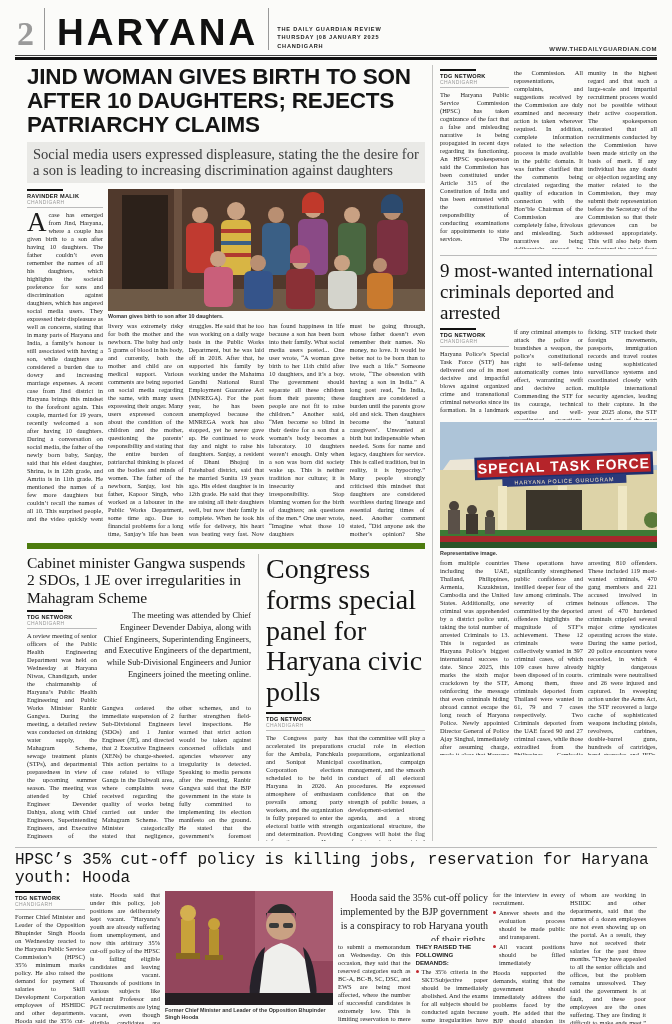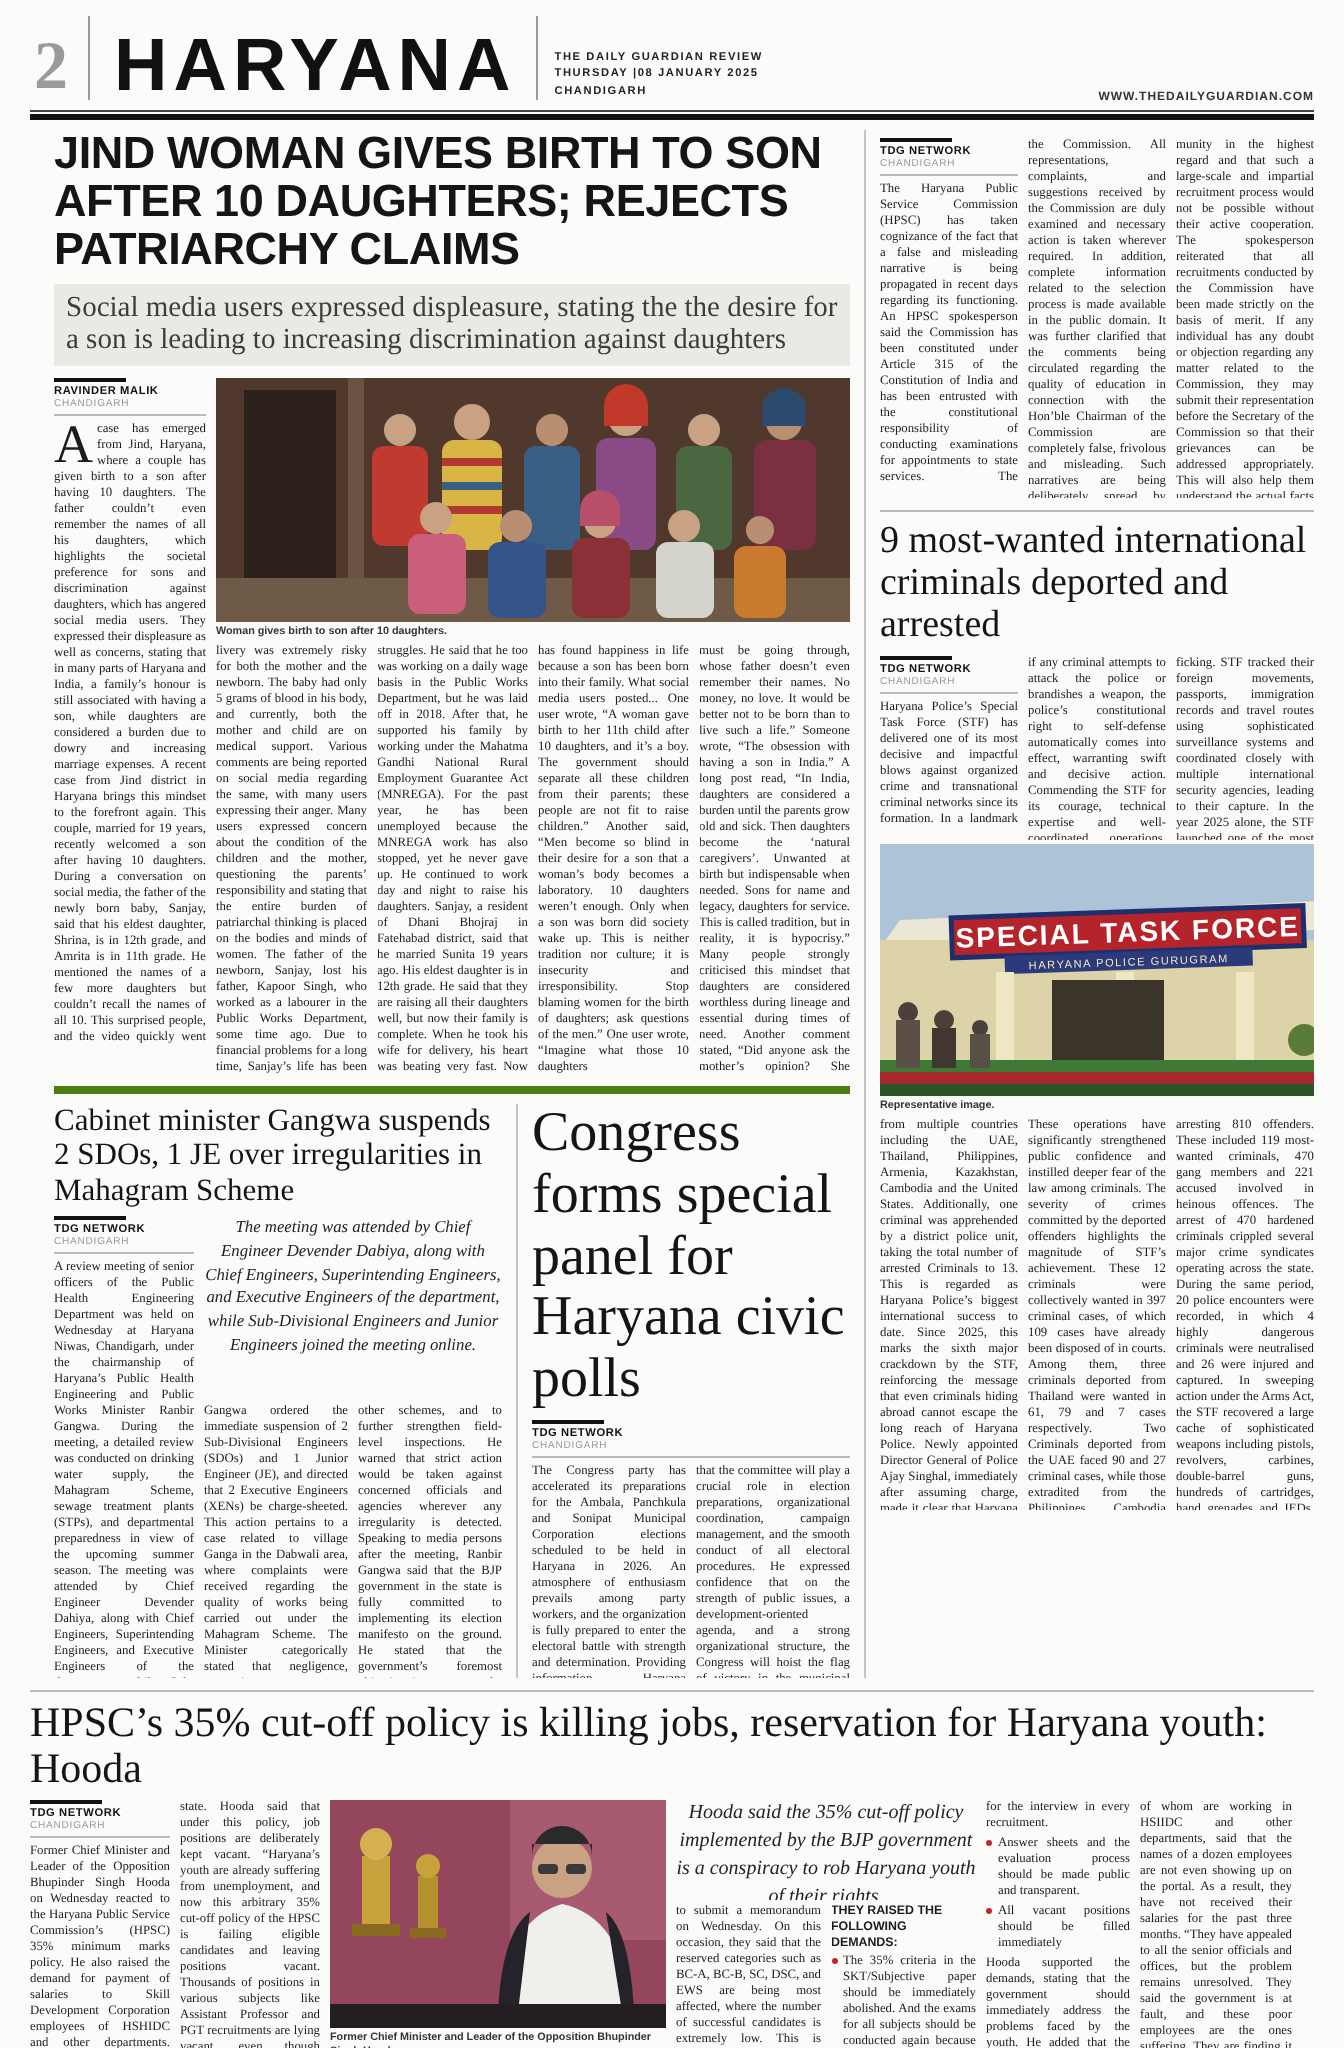--- a/index.html
+++ b/index.html
@@ -16,39 +16,39 @@
   .mast-rule-thin{height:1px;background:#444;margin-top:3px;}
   .mast-rule{height:3px;background:#111;margin-top:1px;}
   
   .bt{font-size:6.4px;line-height:1.25;text-align:justify;overflow:hidden;}
   .byline{margin-bottom:3px;}
   .byline .brule{width:36px;height:2px;background:#111;margin-bottom:2px;}
   .byline .bname{font-family:"Liberation Sans",sans-serif;font-weight:700;font-size:5.6px;letter-spacing:0.3px;color:#111;}
   .byline .bcity{font-family:"Liberation Sans",sans-serif;font-size:5px;letter-spacing:0.4px;color:#999;border-bottom:0.5px solid #bbb;padding-bottom:2px;}
   .caption{font-family:"Liberation Sans",sans-serif;font-weight:700;font-size:5.4px;line-height:1.2;color:#333;padding-top:2px;overflow:hidden;}
   .hr{height:1px;background:#bbb;margin:6px 0 5px 0;}
-  .pq{font-style:italic;font-size:8.4px;line-height:1.4;text-align:center;color:#222;overflow:hidden;}
+  .pq{font-size:8.4px;line-height:1.4;text-align:right;color:#222;overflow:hidden;}
   
   .content{display:flex;gap:7px;margin-top:5px;margin-left:12px;}
   .left-zone{width:398px;}
   .vdiv{width:1px;background:#c4c4c2;}
   .right-zone{flex:1;overflow:hidden;}
   
   .jind-hl{font-family:"Liberation Sans",sans-serif;font-weight:800;font-size:22.5px;line-height:1.06;letter-spacing:-0.2px;color:#151515;}
   .subhead{background:#e9e9e6;color:#3d3d3d;font-size:14.5px;line-height:1.12;padding:4px 6px 5px 6px;margin:5px 0 6px 0;}
   .jind-body{display:flex;gap:5px;height:348px;overflow:hidden;}
   .jind-c1{width:76px;flex:none;}
   .jind-right{flex:1;display:flex;flex-direction:column;overflow:hidden;}
   .jind-photo{height:122px;overflow:hidden;}
   .jind-photo svg{display:block;}
   .jind-cols{display:flex;gap:5px;flex:1;overflow:hidden;margin-top:3px;}
   .jind-cols .bt{flex:1;}
   .drop{float:left;font-size:27px;line-height:23px;padding:0 2px 0 0;font-family:"Liberation Serif",serif;}
   
-  .midband{display:flex;gap:7px;border-top:4px solid #4d7c0f;margin-top:6px;padding-top:5px;height:287px;overflow:hidden;}
+  .midband{display:flex;gap:7px;border-top:6px solid #4d7c0f;margin-top:6px;padding-top:5px;height:287px;overflow:hidden;}
   .gangwa{width:224px;flex:none;overflow:hidden;}
   .serif-hl{font-family:"Liberation Serif",serif;font-weight:400;color:#151515;}
   .gangwa-hl{font-size:15.5px;line-height:1.12;}
   .gangwa-body{display:flex;gap:5px;margin-top:4px;height:240px;overflow:hidden;}
   .gangwa-c1{width:70px;flex:none;}
   .gangwa-right{flex:1;display:flex;flex-direction:column;overflow:hidden;}
   .gangwa-right .pq{height:92px;}
   .gangwa-cols{display:flex;gap:5px;flex:1;overflow:hidden;margin-top:2px;}
   .gangwa-cols .bt{flex:1;}
   .congress{flex:1;overflow:hidden;}
@@ -60,21 +60,21 @@
   .hpsc-cols{display:flex;gap:5px;height:180px;overflow:hidden;margin-top:4px;}
   .hpsc-cols .bt{flex:1;}
   .stf-hl{font-size:19px;line-height:1.1;}
   .stf-cols-a{display:flex;gap:5px;height:92px;overflow:hidden;margin-top:4px;}
   .stf-cols-a .bt{flex:1;}
   .stf-photo{height:126px;overflow:hidden;margin-top:2px;}
   .stf-cols-b{display:flex;gap:5px;height:196px;overflow:hidden;margin-top:3px;}
   .stf-cols-b .bt{flex:1;}
   
   .hooda{border-top:1px solid #bbb;margin-top:6px;padding-top:4px;}
-  .hooda-hl{font-size:21px;line-height:1.1;}
+  .hooda-hl{font-size:16px;line-height:1.1;font-family:Liberation Mono, monospace;}
   .hooda-body{display:flex;gap:5px;margin-top:4px;height:150px;overflow:hidden;}
   .hooda-cA,.hooda-cB{width:70px;flex:none;}
   .hooda-photo-blk{width:168px;flex:none;overflow:hidden;}
   .hooda-photo{height:114px;overflow:hidden;}
   .hooda-mid{width:150px;flex:none;display:flex;flex-direction:column;overflow:hidden;}
   .hooda-mid .pq{height:50px;font-size:10px;}
   .hooda-minicols{display:flex;gap:5px;flex:1;overflow:hidden;margin-top:2px;}
   .hooda-minicols .bt{flex:1;}
   .hooda-cE{width:72px;flex:none;}
   .hooda-cF{width:76px;flex:none;}

